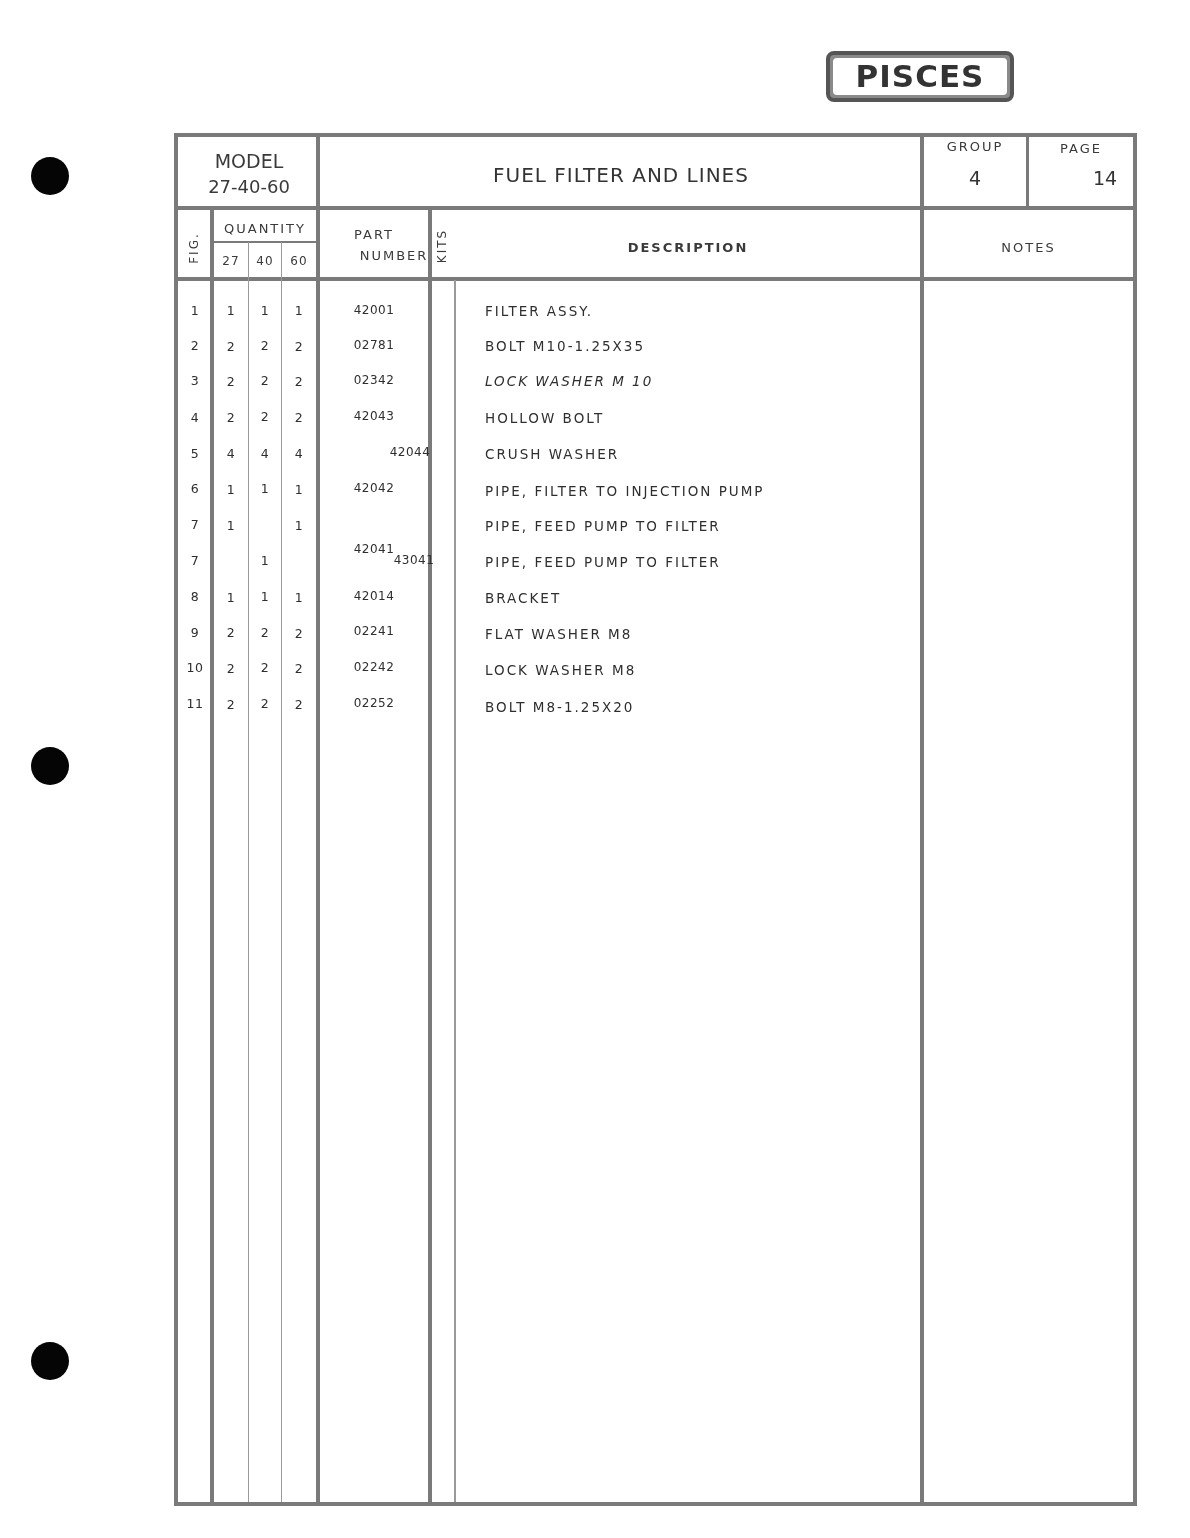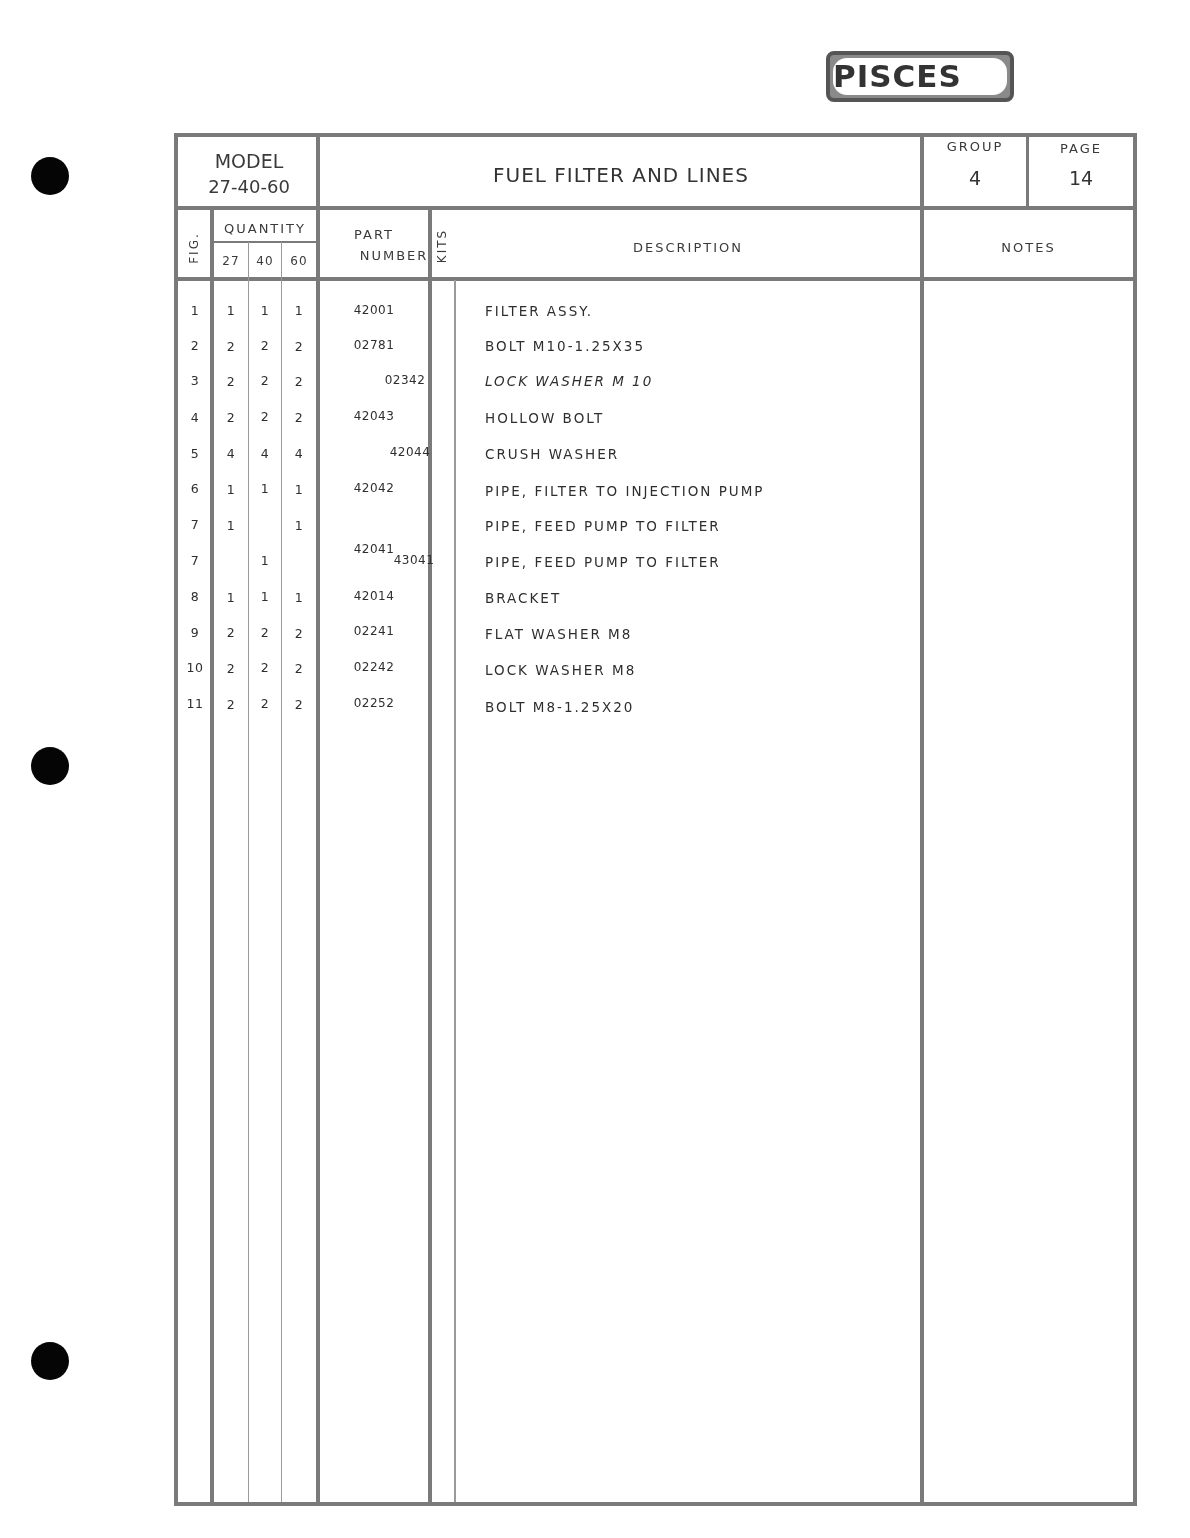--- a/index.html
+++ b/index.html
@@ -17,22 +17,22 @@
     }
     .logo {
       position: absolute; left: 826px; top: 51px; width: 188px; height: 51px;
       box-sizing: border-box;
       border: 4px solid #555; border-radius: 8px;
       background: #8a8a8a;
       padding: 3px;
     }
     .logo-inner {
       width: 100%; height: 100%; box-sizing: border-box;
-      border-radius: 14px; background: #fff;
-      display: flex; align-items: center; 
+      border-radius: 4px; background: #fff;
+      display: flex; align-items: center; justify-content: center;
     }
     .logo-text {
       font-family: "DejaVu Sans", sans-serif; font-weight: bold;
       font-size: 31px; letter-spacing: 1px; color: #333;
       line-height: 1;
     }
 
     .sheet {
       position: absolute; left: 174px; top: 133px;
       width: 963px; height: 1373px;
@@ -79,31 +79,31 @@
   <div class="vthin" style="left:103px; top:105px; height:1260px;"></div>
   <div class="vthin" style="left:276px; top:143px; height:1222px; width:2px;"></div>
 
   <div class="txt hdr-model" style="top:13px;">MODEL</div>
   <div class="txt hdr-model" style="top:39px; font-size:18px;">27-40-60</div>
   <div class="txt title">FUEL FILTER AND LINES</div>
 
   <div class="txt small-caps" style="left:746px; width:102px; text-align:center; top:2px;">GROUP</div>
   <div class="txt num-big" style="left:746px; width:102px; text-align:center; top:30px;">4</div>
   <div class="txt small-caps" style="left:851px; width:104px; text-align:center; top:4px;">PAGE</div>
-  <div class="txt num-big" style="left:851px; width:104px; text-align:center; top:30px;">14</div>
+  <div class="txt num-big" style="left:851px; width:104px; text-align:center; top:30px;padding-left:24px;">14</div>
 
   <div class="txt small-caps" style="left:-6px; top:104px; width:44px; text-align:center; transform: rotate(-90deg); font-size:12px;">FIG.</div>
   <div class="txt small-caps" style="left:36px; width:102px; text-align:center; top:84px; font-size:13px; letter-spacing:2px;">QUANTITY</div>
   <div class="txt small-caps" style="left:36px; width:34px; text-align:center; top:117px; font-size:12px; letter-spacing:1px;">27</div>
   <div class="txt small-caps" style="left:71px; width:32px; text-align:center; top:117px; font-size:12px; letter-spacing:1px;">40</div>
   <div class="txt small-caps" style="left:104px; width:34px; text-align:center; top:117px; font-size:12px; letter-spacing:1px;">60</div>
   <div class="txt small-caps" style="left:142px; width:108px; text-align:center; top:90px;">PART</div>
   <div class="txt small-caps" style="left:153px; width:126px; text-align:center; top:111px;">NUMBER</div>
   <div class="txt small-caps" style="left:242px; top:102px; width:44px; text-align:center; transform: rotate(-90deg); font-size:12px;">KITS</div>
-  <div class="txt small-caps" style="left:278px; width:464px; text-align:center; top:103px;">DESCRIPTION</div>
+  <div class="txt small-caps" style="left:278px; width:464px; text-align:center; top:103px;font-weight:bold;">DESCRIPTION</div>
   <div class="txt small-caps" style="left:746px; width:209px; text-align:center; top:103px;">NOTES</div>
 
   <div>
     <div>
       <div class="txt cell" style="left:0; width:34px; top:166px;">1</div>
       <div class="txt cell" style="left:36px; width:34px; top:166px;">1</div>
       <div class="txt cell" style="left:71px; width:32px; top:166px;">1</div>
       <div class="txt cell" style="left:104px; width:34px; top:166px;">1</div>
       <div class="txt part" style="left:142px; width:108px; top:166px;">42001</div>
       <div class="txt desc" style="left:307px; top:166px;">FILTER ASSY.</div>
@@ -114,21 +114,21 @@
       <div class="txt cell" style="left:71px; width:32px; top:201px;">2</div>
       <div class="txt cell" style="left:104px; width:34px; top:202px;">2</div>
       <div class="txt part" style="left:142px; width:108px; top:201px;">02781</div>
       <div class="txt desc" style="left:307px; top:201px;">BOLT M10-1.25X35</div>
     </div>
     <div>
       <div class="txt cell" style="left:0; width:34px; top:236px;">3</div>
       <div class="txt cell" style="left:36px; width:34px; top:237px;">2</div>
       <div class="txt cell" style="left:71px; width:32px; top:236px;">2</div>
       <div class="txt cell" style="left:104px; width:34px; top:237px;">2</div>
-      <div class="txt part" style="left:142px; width:108px; top:236px;margin-left:31px;">02342</div>
+      <div class="txt part" style="left:142px; width:108px; top:236px;">02342</div>
       <div class="txt desc" style="left:307px; top:236px;font-style:italic;">LOCK WASHER M 10</div>
     </div>
     <div>
       <div class="txt cell" style="left:0; width:34px; top:273px;">4</div>
       <div class="txt cell" style="left:36px; width:34px; top:273px;">2</div>
       <div class="txt cell" style="left:71px; width:32px; top:272px;">2</div>
       <div class="txt cell" style="left:104px; width:34px; top:273px;">2</div>
       <div class="txt part" style="left:142px; width:108px; top:272px;">42043</div>
       <div class="txt desc" style="left:307px; top:273px;">HOLLOW BOLT</div>
     </div>

